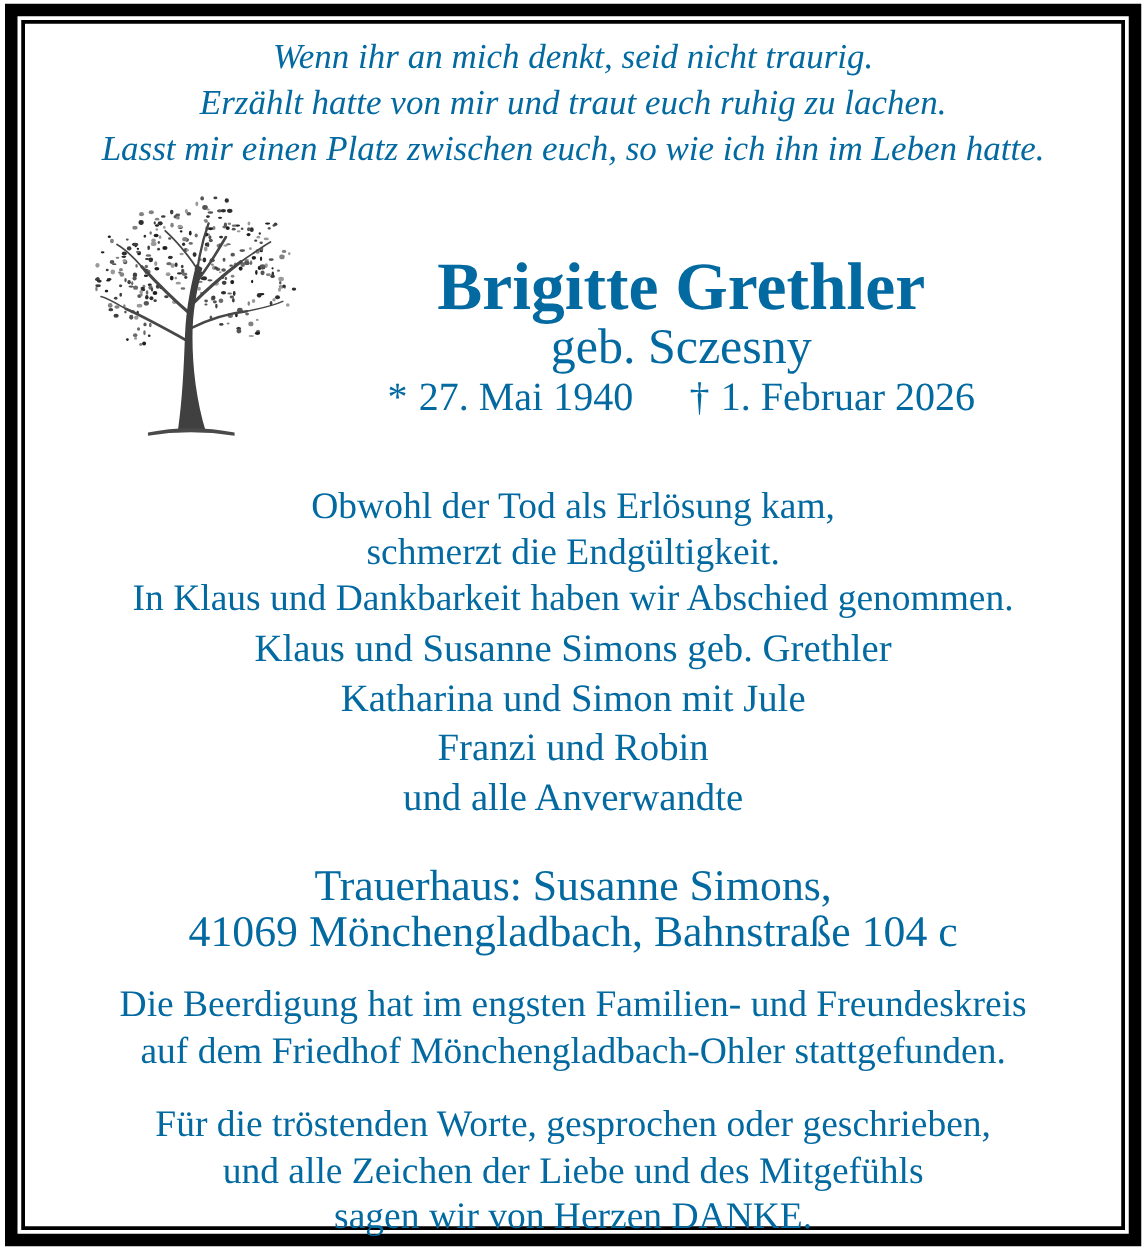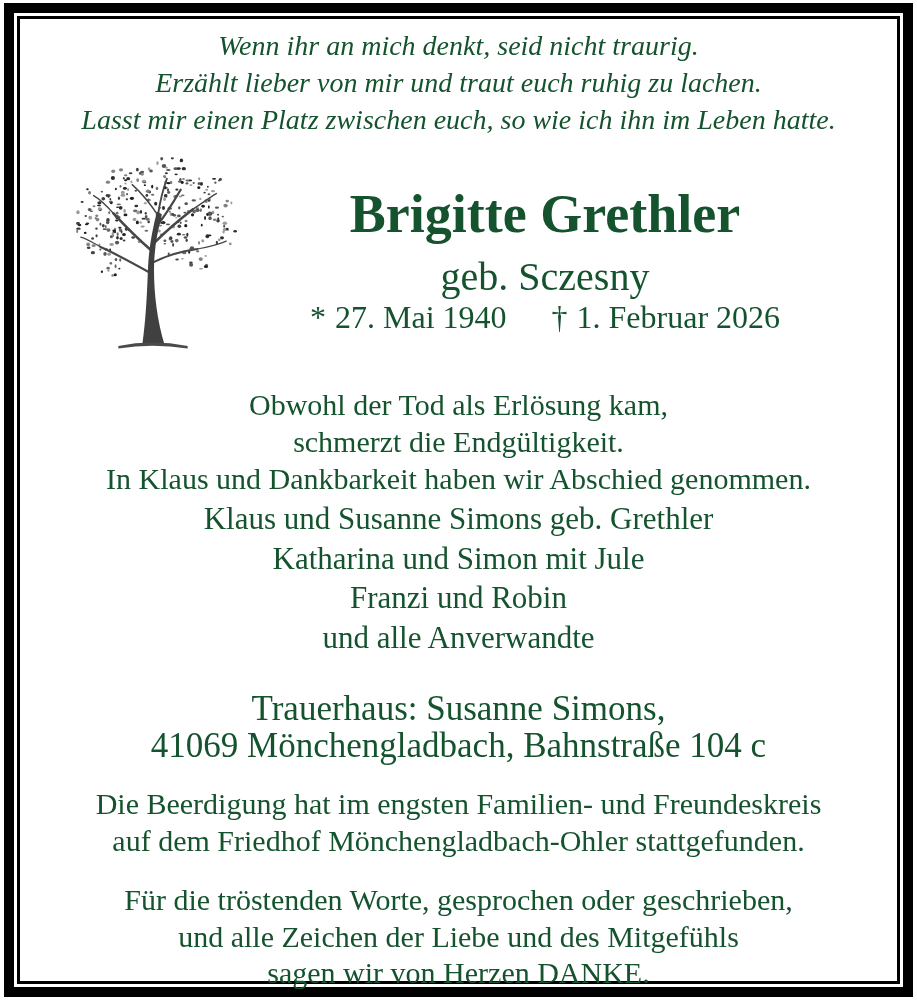--- a/index.html
+++ b/index.html
@@ -7,21 +7,21 @@
     padding: 0;
     background: #ffffff;
   }
   .page {
     position: relative;
     width: 917px;
     height: 1000px;
     background: #ffffff;
     overflow: hidden;
     font-family: "Liberation Serif", "DejaVu Serif", serif;
-    color: #14532d;
+    color: #0369a1;
   }
   
   .frame-outer {
     position: absolute;
     left: 4px; top: 3px; right: 4px; bottom: 3px;
     border: 10px solid #000000;
     padding: 3px;
     box-sizing: border-box;
   }
   .frame-inner {
@@ -40,21 +40,21 @@
     font-style: italic;
     font-size: 28px;
     line-height: 37px;
   }
   .tree-wrap {
     position: absolute;
     left: 66px; top: 152px;
     width: 175px; height: 198px;
   }
   .name {
-    left: 175px; width: 740px; top: 184px;
+    left: 175px; width: 740px; top: 199px;
     font-size: 54px;
     font-weight: bold;
     line-height: 60px;
   }
   .maiden {
     left: 175px; width: 740px; top: 259px;
     font-size: 40px;
     line-height: 36px;
   }
   .dates {
@@ -93,21 +93,21 @@
 </head>
 <body>
 
 <div class="page">
   <div class="frame-outer">
     <div class="frame-inner"></div>
   </div>
 
   <div class="block epigraph">
     <div>Wenn ihr an mich denkt, seid nicht traurig.</div>
-    <div>Erzählt lieber von mir und traut euch ruhig zu lachen.</div>
+    <div>Erzählt hatte von mir und traut euch ruhig zu lachen.</div>
     <div>Lasst mir einen Platz zwischen euch, so wie ich ihn im Leben hatte.</div>
   </div>
 
   <div class="tree-wrap">
     <svg id="tree-svg" viewBox="0 0 175 200" width="175" height="198" aria-hidden="true">
       <g id="tree-foliage">
           <ellipse cx="32.9" cy="51.3" rx="2.1" ry="1.6" fill="#2e2e2e"></ellipse>
           <ellipse cx="33.6" cy="58.1" rx="1.8" ry="1.8" fill="#555555"></ellipse>
           <ellipse cx="48.0" cy="80.7" rx="1.9" ry="1.2" fill="#2e2e2e"></ellipse>
           <ellipse cx="24.8" cy="59.9" rx="1.8" ry="0.8" fill="#555555"></ellipse>

